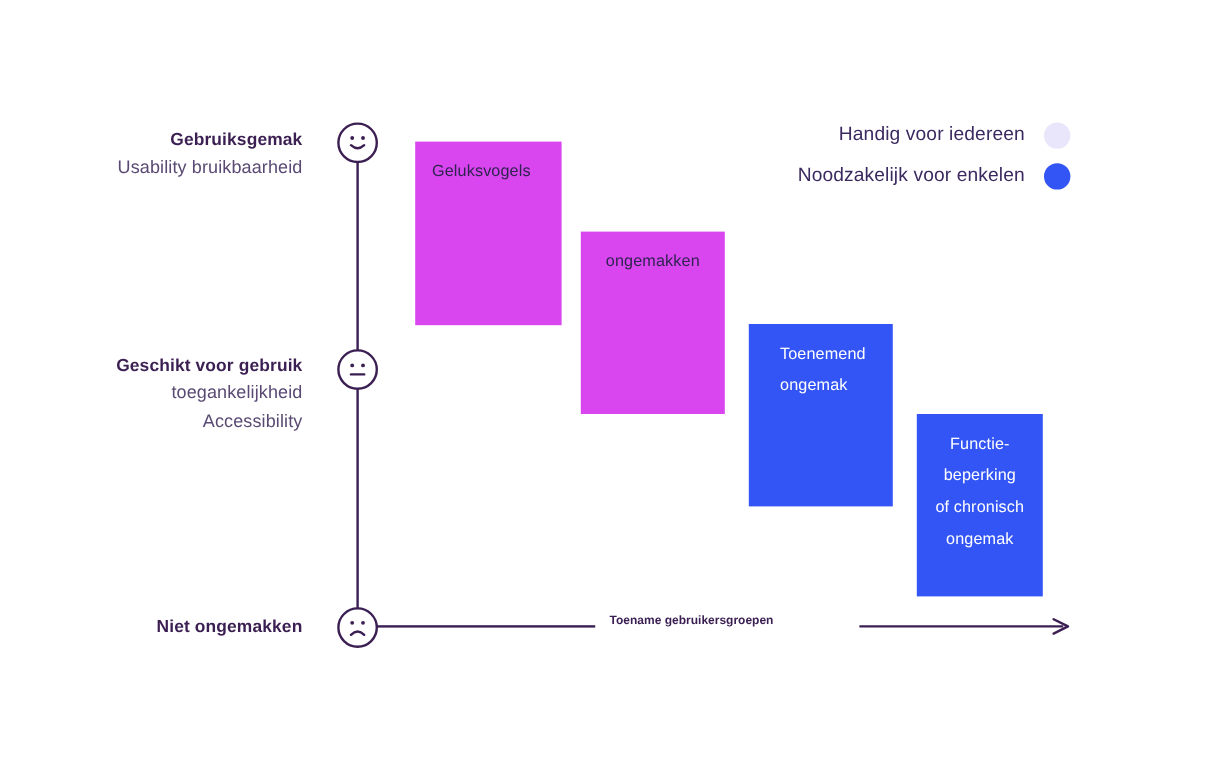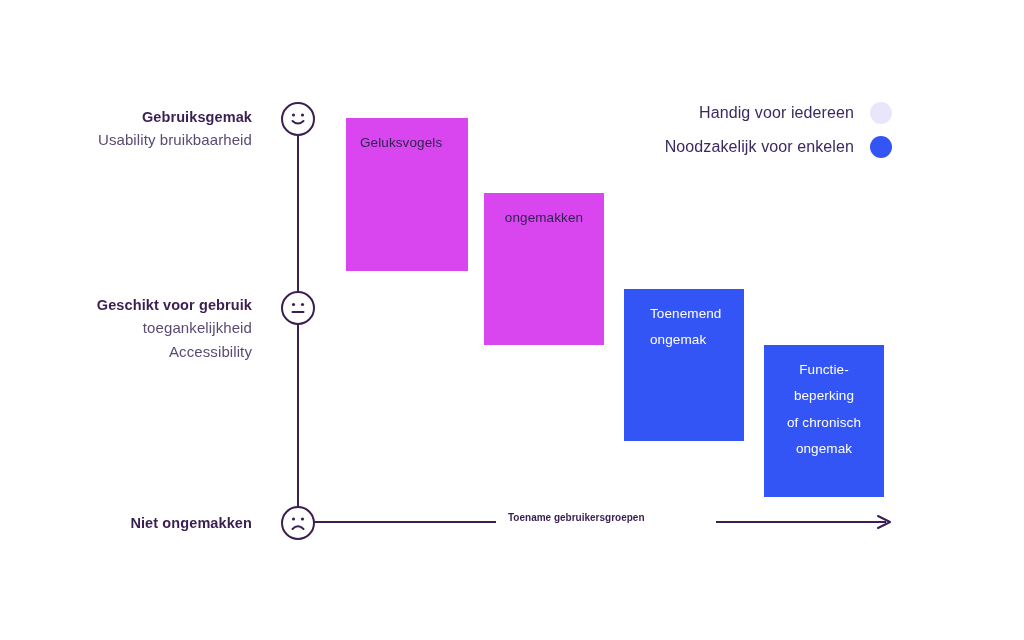--- a/index.html
+++ b/index.html
@@ -103,22 +103,22 @@
     line-height: 1.95;
     letter-spacing: 0.1px;
   }
   .bar-light { background: #d946ef; }
   .bar-light .bar-text { color: #2e2450; }
   .bar-blue  { background: #3355f5; }
   .bar-blue .bar-text { color: #ffffff; }
 
   .bar-1 { left: 346px; top: 118px; width: 122px; height: 153px; text-align: left; }
   .bar-2 { left: 484px; top: 193px; width: 120px; height: 152px; text-align: center; }
-  .bar-3 { left: 624px; top: 270px; width: 120px; height: 152px; text-align: left; margin-top: 19px; }
-  .bar-4 { left: 764px; top: 345px; width: 120px; height: 152px; text-align: center; }
+  .bar-3 { left: 624px; top: 270px; width: 120px; height: 152px; text-align: left; }
+  .bar-4 { left: 764px; top: 345px; width: 105px; height: 152px; text-align: center; }
 
   .bar-3 .bar-text { padding-left: 12px; }
 
   
   .legend {
     position: absolute;
     left: 620px;
     top: 96px;
     width: 272px;
   }

